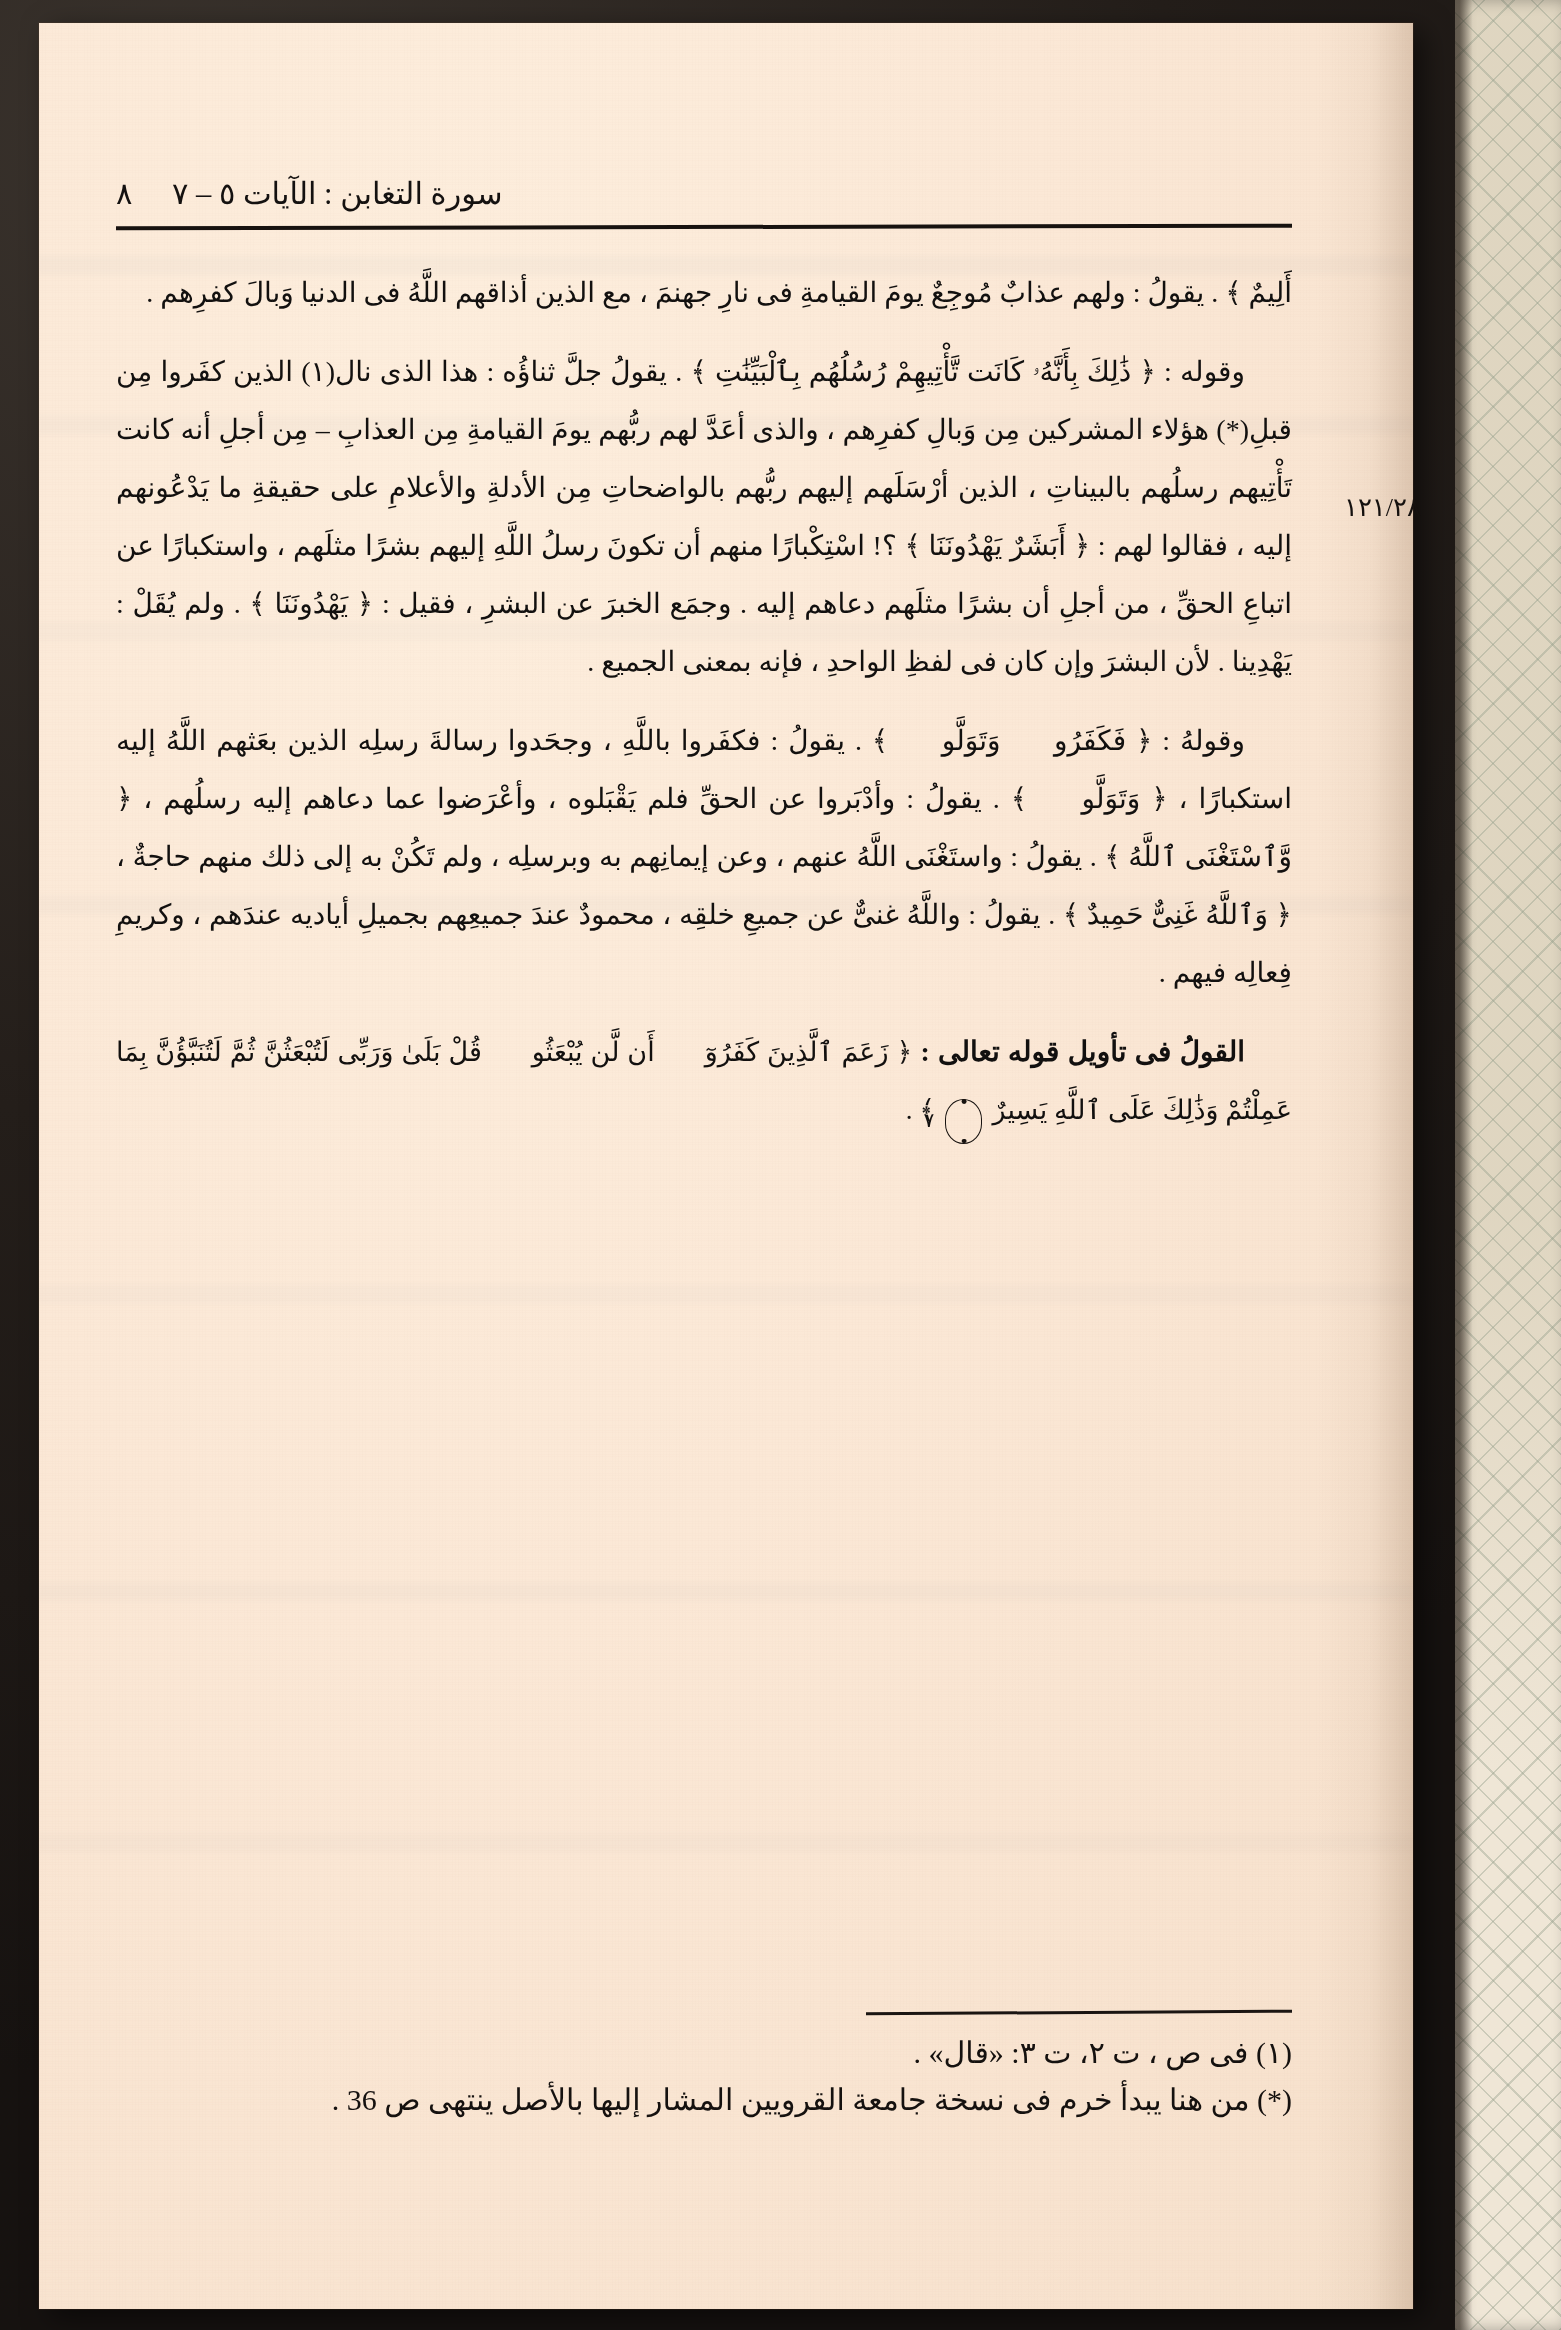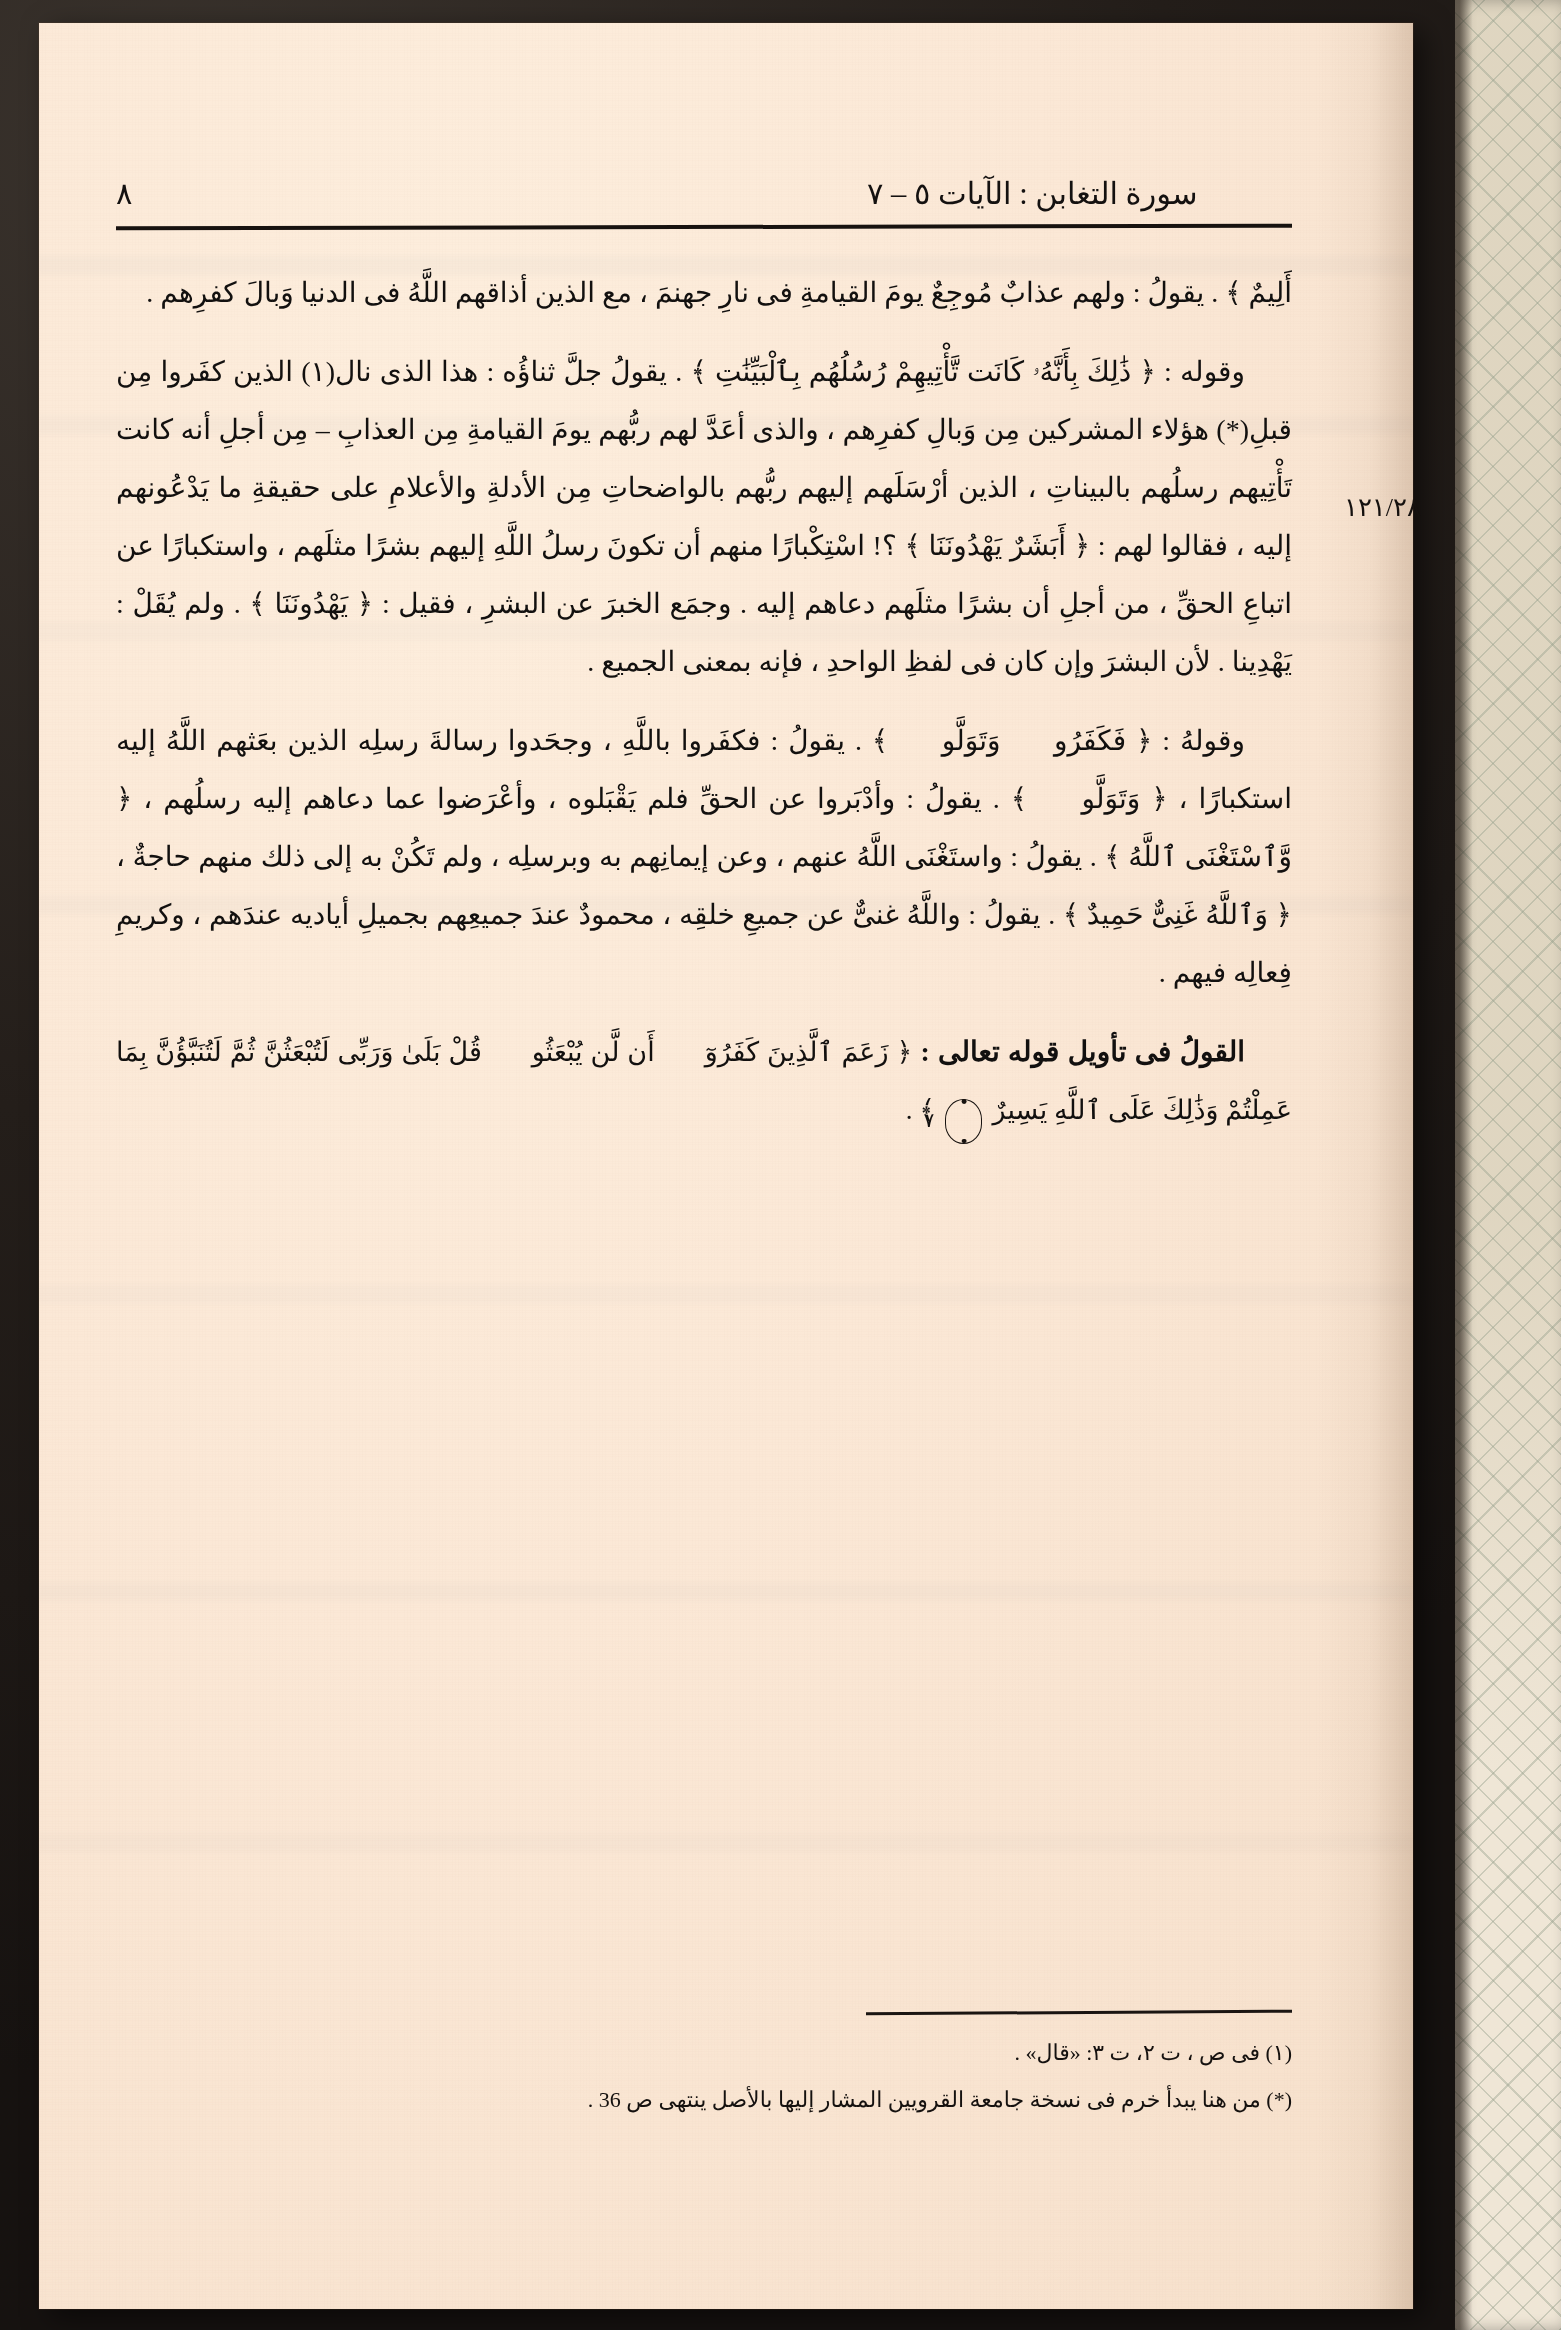--- a/index.html
+++ b/index.html
@@ -106,21 +106,21 @@
     display: flex;
     align-items: baseline;
     justify-content: space-between;
     padding: 0 6.4px 0 0;
   }
   .running-title {
     font-size: 30.5px;
     letter-spacing: 0.4px;
     color: #141110;
     flex: 1;
-    text-align: right;
+    text-align: left;
     padding-right: 88px;
   }
   .folio {
     font-size: 30.5px;
     min-width: 56px;
     text-align: left;
     color: #141110;
   }
   .header-rule {
     margin-top: 13px;
@@ -198,21 +198,21 @@
     bottom: 186px;
   }
   .fn-rule {
     width: 426px;
     height: 3.2px;
     background: #1a1512;
     margin: 0 0 14.5px auto;
     transform: rotate(-0.35deg);
   }
   .fn-line {
-    font-size: 22px;
+    font-size: 30px;
     line-height: 47px;
     text-align: right;
     margin: 0;
     color: #15110f;
   }
 </style>
 </head>
 <body>
 
 <div class="screen">

